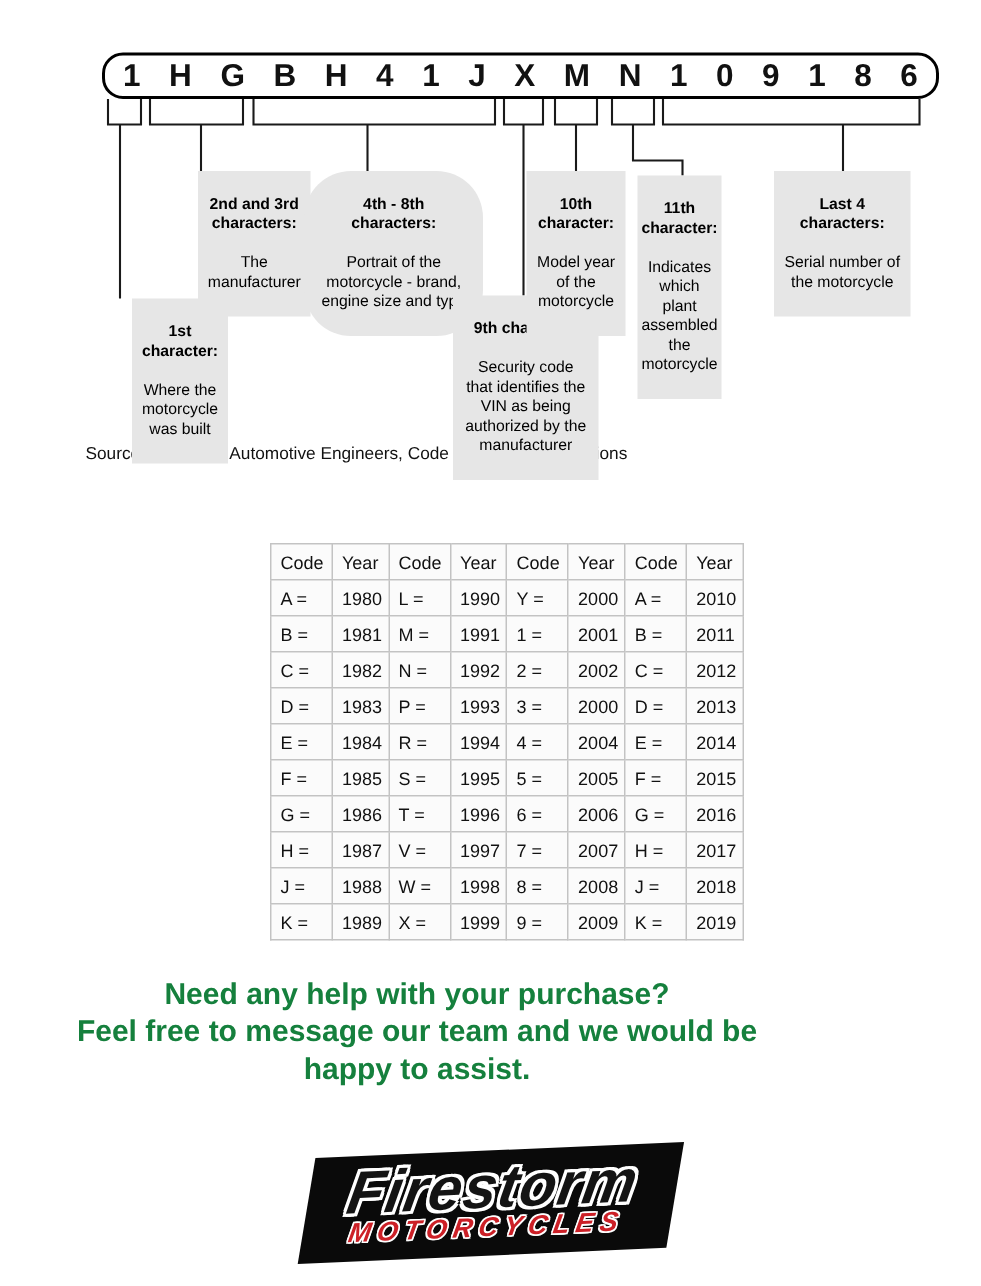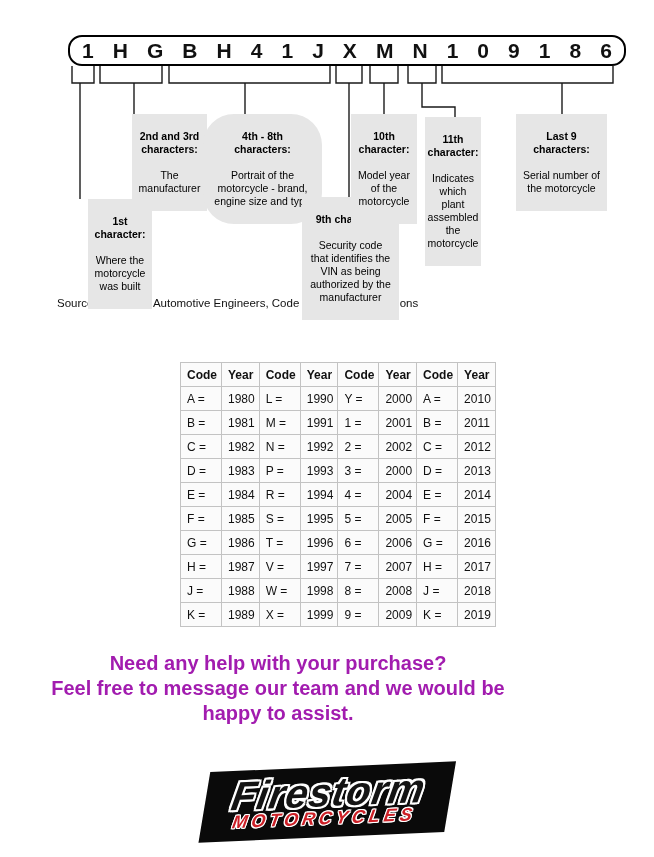--- a/index.html
+++ b/index.html
@@ -65,30 +65,30 @@
   .year-table th, .year-table td {
     border: 1px solid #c3c3c3;
     background: #fbfbfb;
     text-align: left;
     vertical-align: middle;
     padding: 4px 4px 4px 6px;
     height: 24px;
     font-weight: normal;
     color: #111;
   }
-  .year-table th { font-weight: bold; }
+  .year-table th { font-weight: normal; }
   .year-table .code-cell, .year-table th.code-head { width: 41px; }
   .year-table .year-cell, .year-table th.year-head { width: 34px; }
 
   
   .help-text {
     position: absolute; left: 0; top: 651px; width: 556px;
     text-align: center;
     font-size: 20px; line-height: 25px; font-weight: bold;
-    color: #a21caf;
+    color: #15803d;
     white-space: pre-line;
   }
 
   
   .logo-wrap {
     position: absolute; left: 50%; top: 767px;
     transform: translateX(-50%) rotate(-2.5deg);
   }
   .logo-banner {
     background: #0a0a0a;
@@ -196,21 +196,21 @@
   <div class="callout co-eleventh">
     <div class="co-title">11th
 character:</div>
     <div class="co-body">Indicates
 which plant
 assembled
 the
 motorcycle</div>
   </div>
   <div class="callout co-last-six">
-    <div class="co-title">Last 9
+    <div class="co-title">Last 4
 characters:</div>
     <div class="co-body">Serial number of
 the motorcycle</div>
   </div>
 
   <div class="source-note">Source:  Society of Automotive Engineers, Code of Federal Regulations</div>
 
   <table class="year-table">
     <thead>
       <tr>

